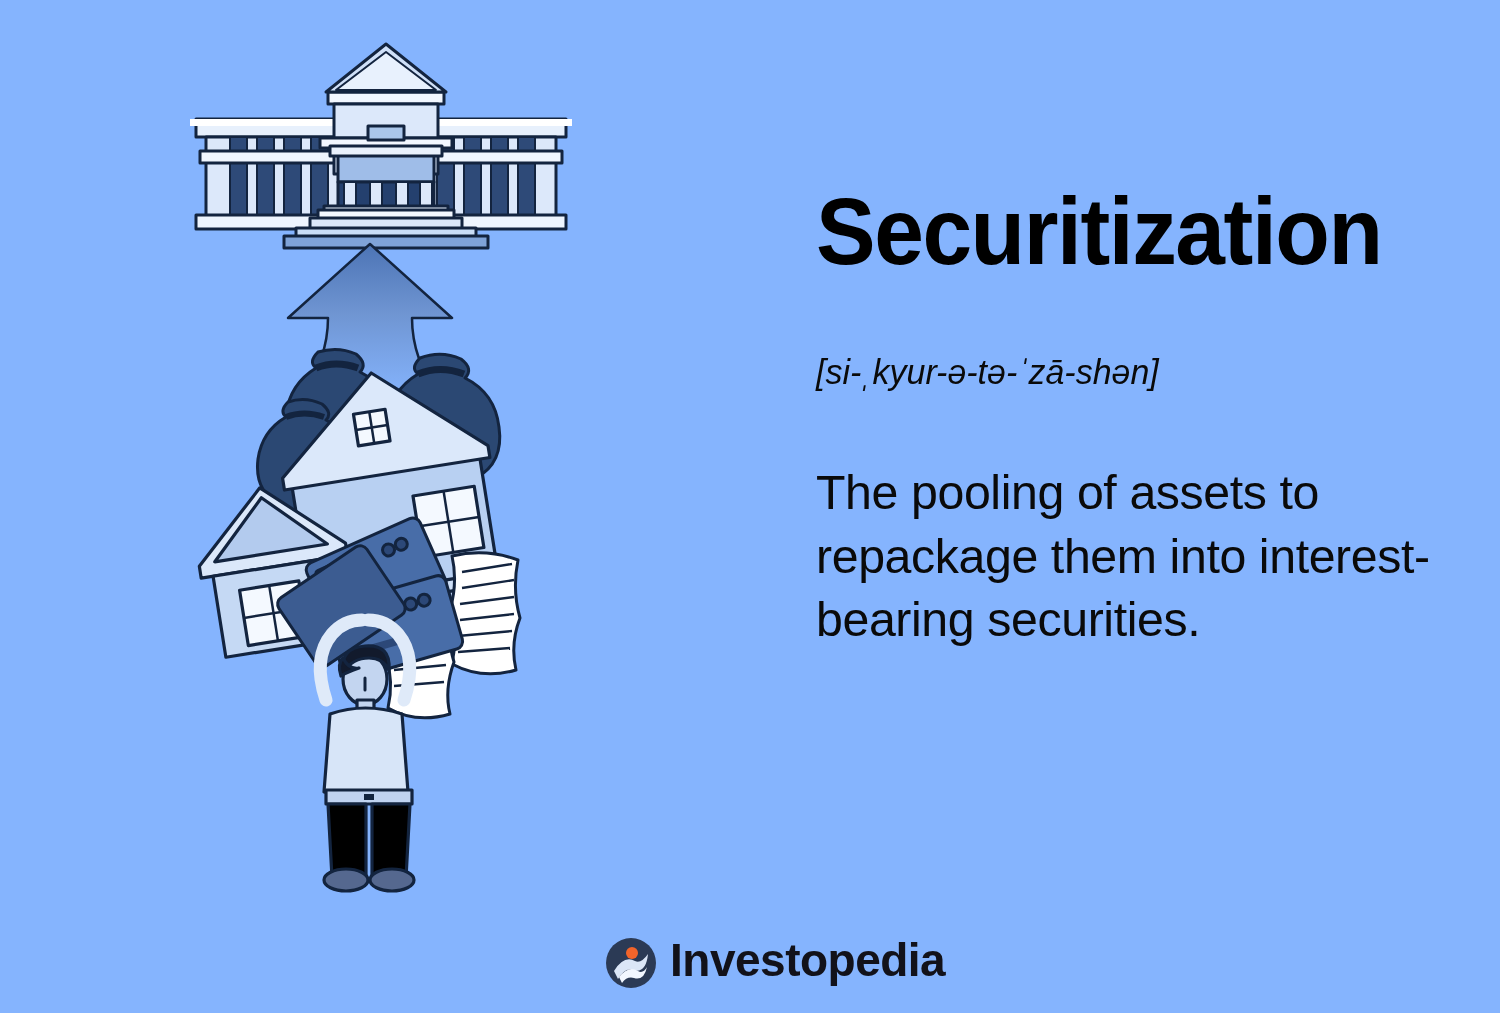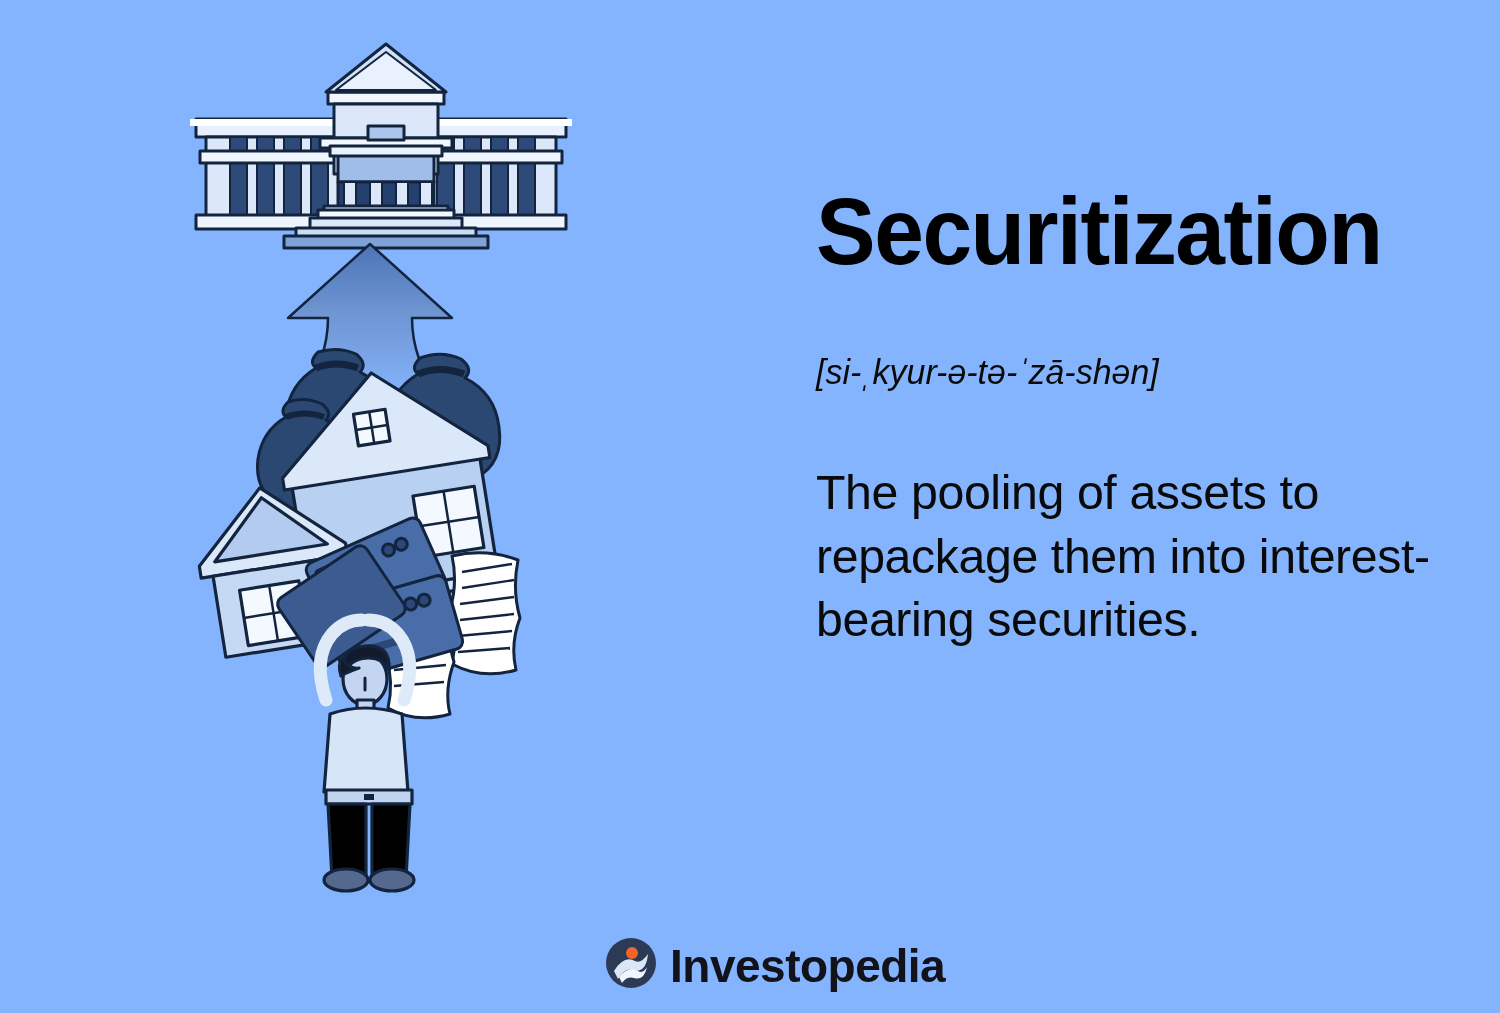--- a/index.html
+++ b/index.html
@@ -54,21 +54,21 @@
     color:#0a0a0a;
     letter-spacing:-0.4px;
     transform:scaleX(0.985);
     transform-origin:left top;
   }
 
   
   .logo{
     position:absolute;
     left:605px;top:937px;
-    display:flex;align-items:flex-end;gap:13px;
+    display:flex;align-items:flex-start;gap:13px;
   }
   .logo-mark{width:52px;height:52px;display:block;}
   .logo-text{
     font-size:46px;
     font-weight:600;
     color:#12121a;
     letter-spacing:-0.5px;
     line-height:1;
     font-family:"Liberation Sans", sans-serif;
   }

